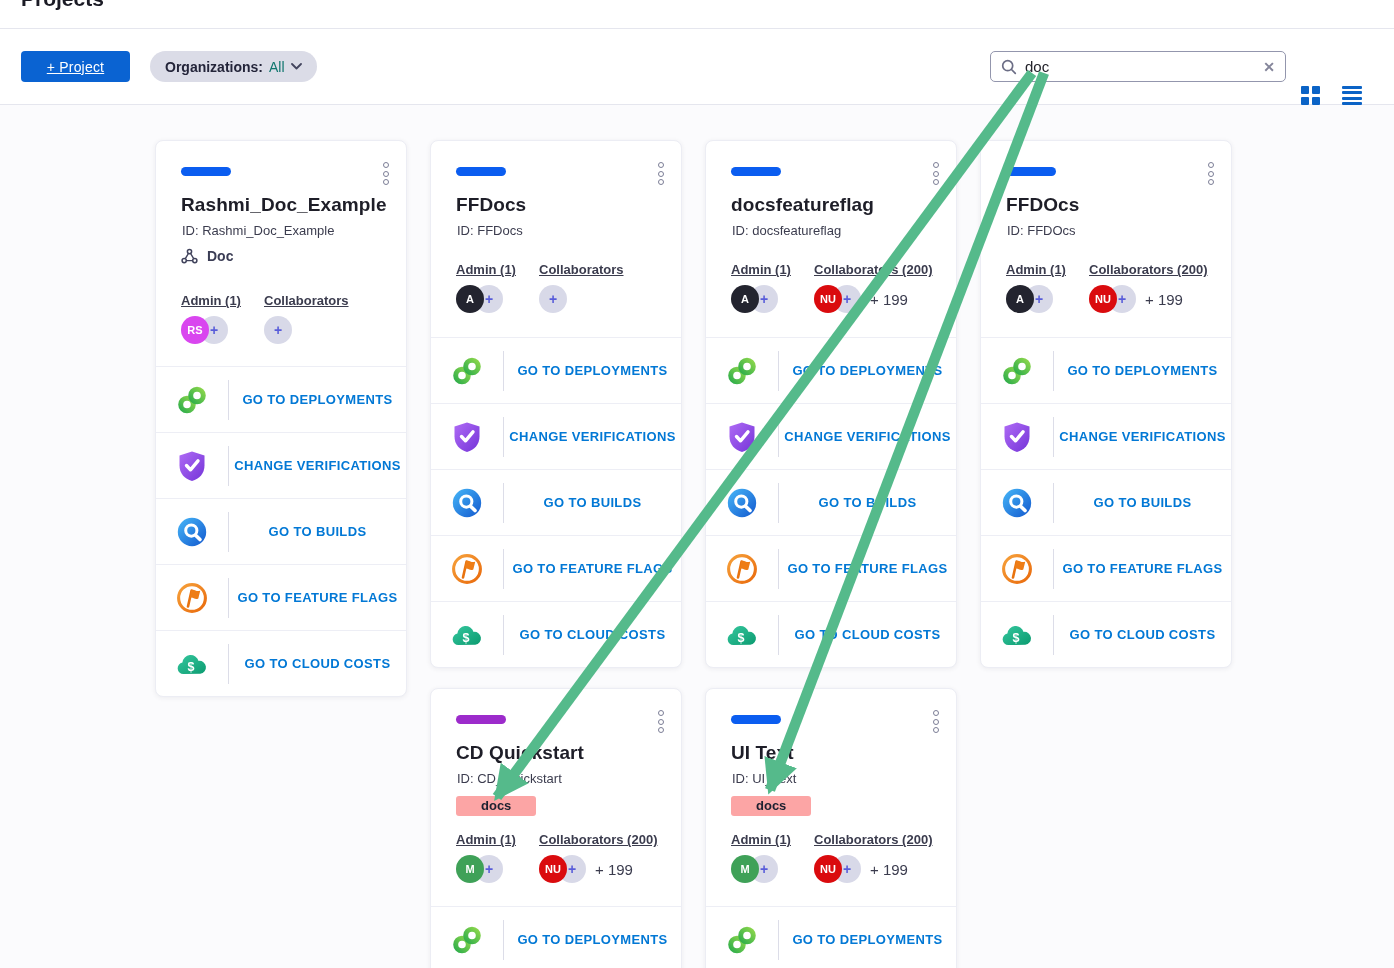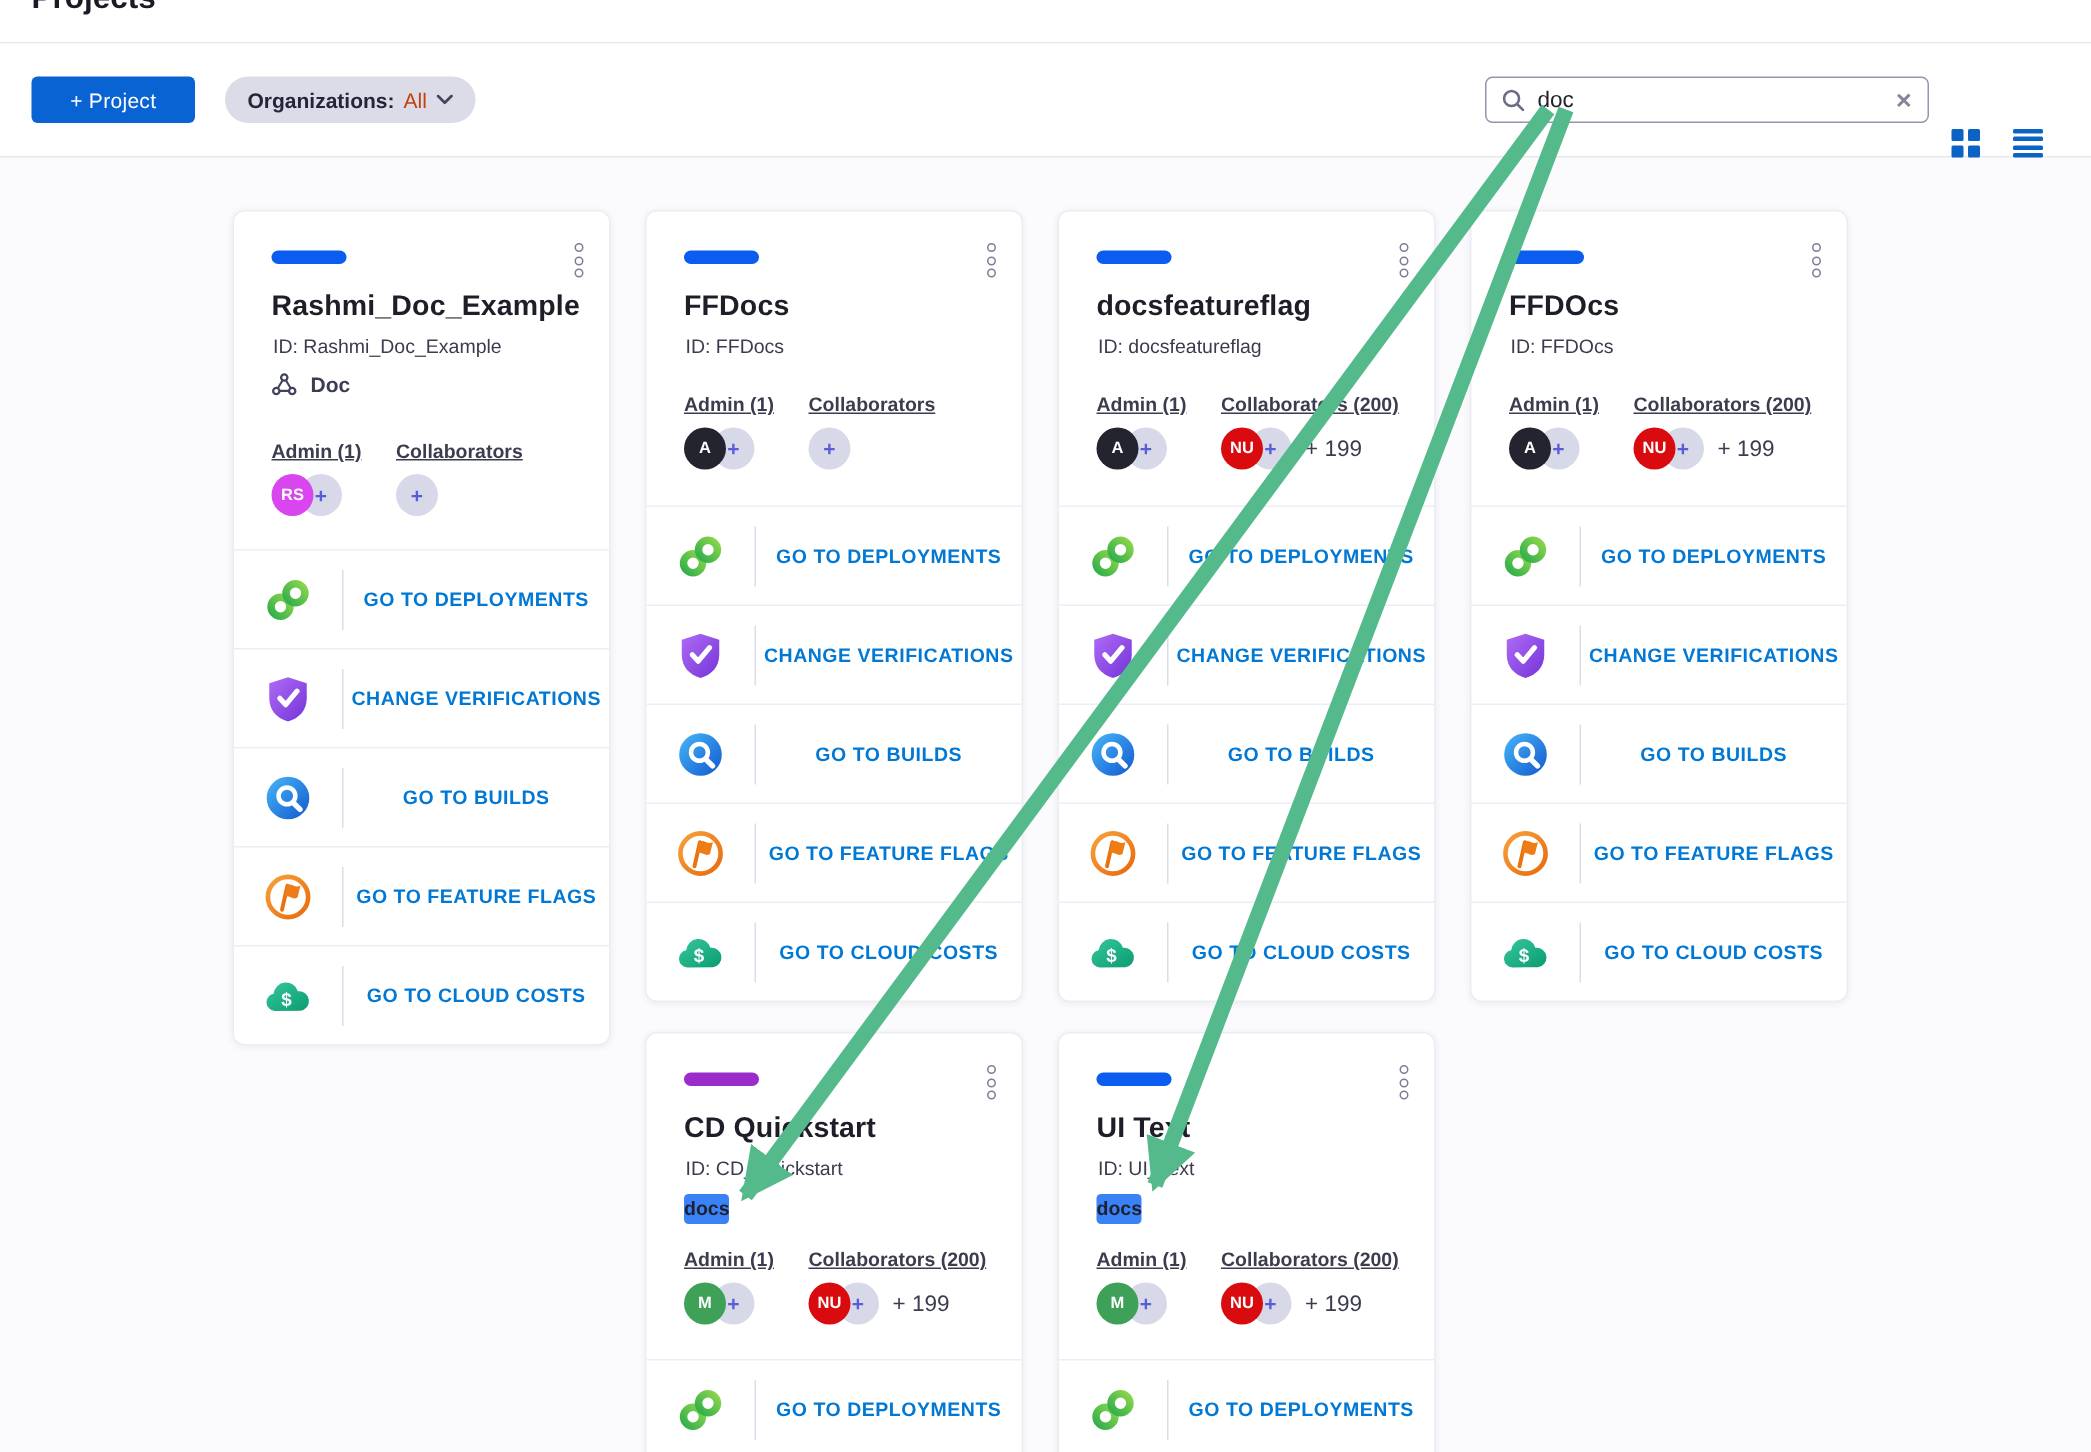--- a/index.html
+++ b/index.html
@@ -7,28 +7,28 @@
     width:1394px;height:968px;position:relative;overflow:hidden;
     background:#ffffff;font-family:"Liberation Sans",sans-serif;color:#22222A;
   }
   
   .page-title{position:absolute;top:-13px;left:21px;font-size:21px;font-weight:700;color:#1B1B25;}
   .top-divider{position:absolute;top:28px;left:0;width:100%;height:1px;background:#E5E6EE;}
   .toolbar{position:absolute;top:29px;left:0;width:100%;height:75px;background:#fff;border-bottom:1px solid #E5E6EE;z-index:2;}
   .btn-project{
     position:absolute;left:21px;top:22px;width:109px;height:31px;background:#0A63D2;color:#fff;
     border:none;border-radius:4px;font-size:14px;font-weight:500;cursor:pointer;
-    display:flex;align-items:center;justify-content:center;letter-spacing:.2px;font-family:inherit;
+    display:flex;align-items:center;justify-content:center;letter-spacing:.2px;font-family:inherit;text-decoration:underline;
   }
   .org-pill{
     position:absolute;left:150px;top:22px;height:31px;background:#DBDCE7;border-radius:16px;
     display:flex;align-items:center;padding:0 15px;gap:6px;cursor:pointer;
   }
   .org-pill .lbl{font-size:14px;font-weight:600;color:#24253A;text-align:right;}
-  .org-pill .val{font-size:14px;color:#c2410c;}
+  .org-pill .val{font-size:14px;color:#0f766e;}
   .search-wrap{
     position:absolute;left:990px;top:22px;width:296px;height:31px;border:1px solid #9396AD;border-radius:5px;
     background:#fff;display:flex;align-items:center;padding:0 10px;box-sizing:border-box;gap:8px;
   }
   .search-wrap input{
     flex:1;border:none;outline:none;font-size:15px;color:#22222A;font-family:inherit;background:transparent;padding:0;
   }
   .search-clear{font-size:14px;color:#84859A;cursor:pointer;font-weight:600;line-height:1;}
   .view-grid{position:absolute;left:1301px;top:57px;width:19px;height:19px;cursor:pointer;
     display:grid;grid-template-columns:1fr 1fr;grid-template-rows:1fr 1fr;gap:2.5px;}
@@ -43,22 +43,22 @@
     box-shadow:0 1px 5px rgba(40,41,61,.07);box-sizing:border-box;z-index:3;cursor:pointer;
   }
   .kebab{position:absolute;top:19px;right:15px;padding:2px;cursor:pointer;}
   .kebab i{display:block;width:4px;height:4px;border:1.4px solid #7C7E96;border-radius:50%;margin:0 auto 2.6px;}
   .ribbon{margin:26px 0 0 25px;width:50px;height:9px;border-radius:4.5px;}
   .rb-blue{background:#0B5DF0;}
   .rb-purple{background:#9C2BCB;}
   .title{margin:18px 25px 0;font-size:19px;font-weight:600;color:#1E1E28;letter-spacing:.1px;white-space:nowrap;}
   .pid{margin:7px 26px 0;font-size:13px;color:#3B3C4E;}
   .tagrow{margin:10px 25px 0;display:flex;align-items:center;gap:9px;font-size:14px;font-weight:600;color:#3B3D55;}
-  .chip{margin:10px 25px 0;display:inline-block;background:#3b82f6;color:#1D2030;font-size:13px;font-weight:600;
-    padding:2px 0 3px;border-radius:3px;}
+  .chip{margin:10px 25px 0;display:inline-block;background:#fca5a5;color:#1D2030;font-size:13px;font-weight:600;
+    padding:2px 25px 3px;border-radius:3px;}
   .people{display:flex;padding:0 25px;}
   .people-mt-tag{margin-top:29px;}   
   .people-mt{margin-top:24px;}       
   .people-mt-chip{margin-top:16px;}  
   .pcol-admin{width:83px;flex:none;}
   .plabel{font-size:13px;font-weight:600;color:#3B3C4E;white-space:nowrap;text-decoration:underline;}
   .avrow{display:flex;align-items:center;margin-top:8px;}
   .av{width:28px;height:28px;border-radius:50%;display:flex;align-items:center;justify-content:center;
     font-size:11px;font-weight:700;color:#fff;flex:none;}
   .av-yellow{background:#d946ef;z-index:2;}

